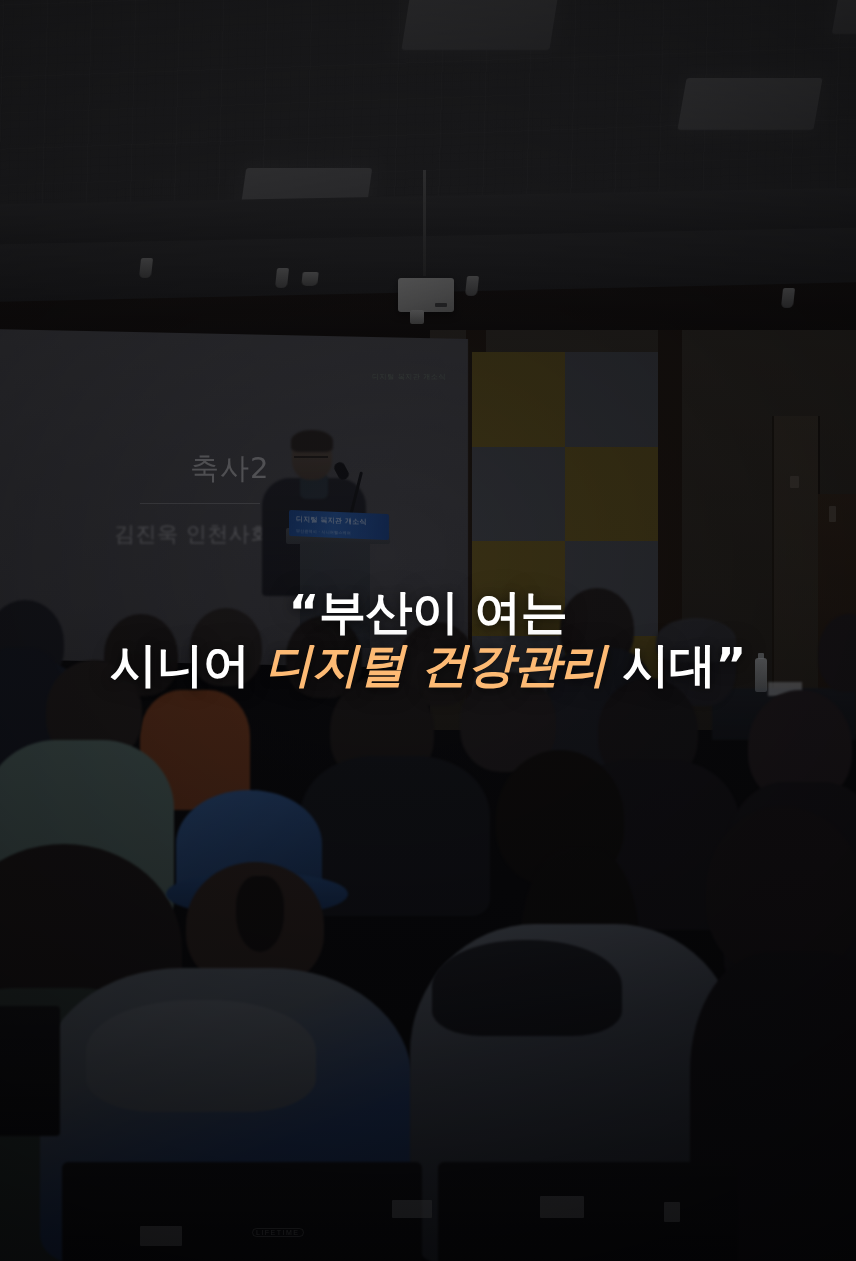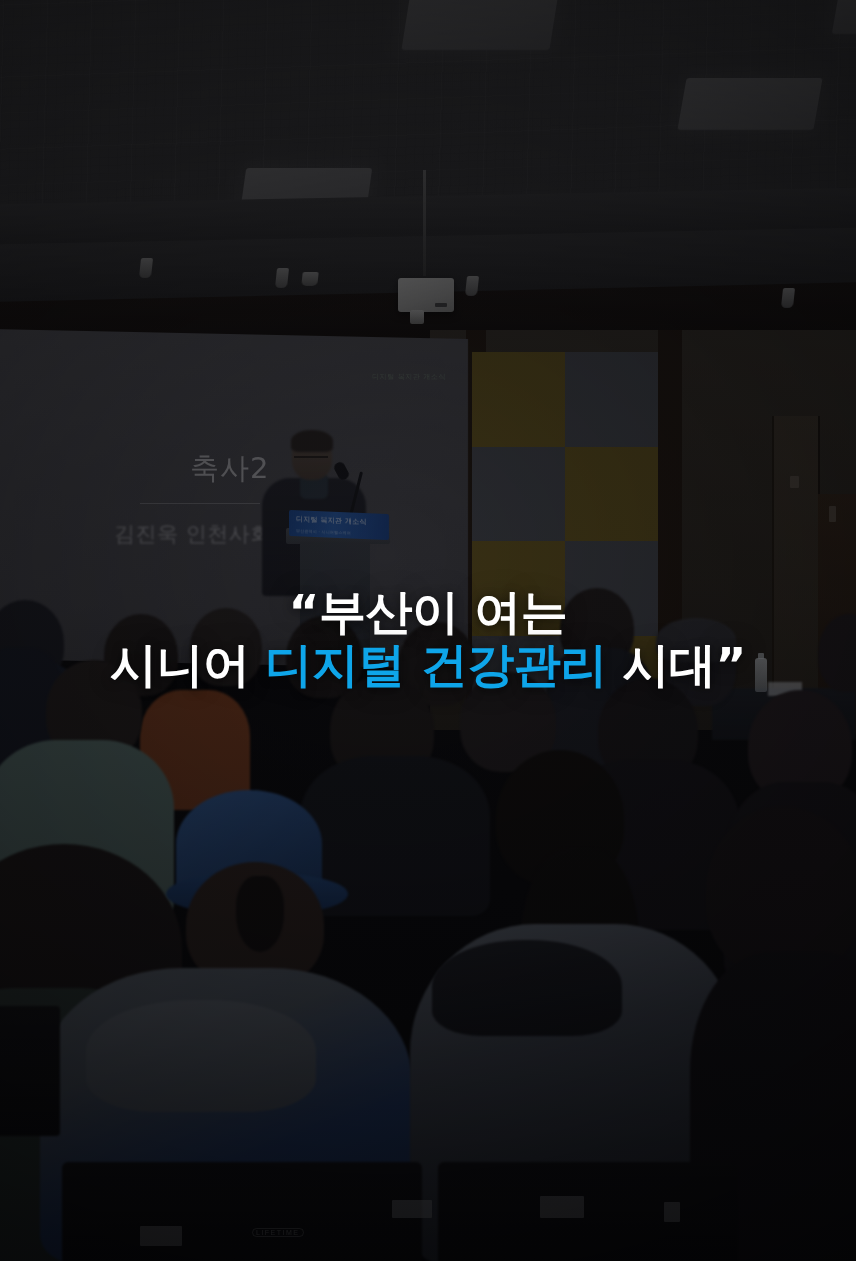--- a/index.html
+++ b/index.html
@@ -390,21 +390,21 @@
     font-size: 47px;
     letter-spacing: -0.5px;
     color: #ffffff;
     text-shadow:
       0 2px 10px rgba(0,0,0,0.55),
       0 0 26px rgba(0,0,0,0.40);
     pointer-events: none;
     white-space: nowrap;
   }
   #caption .line { display: block; }
-  #caption .hl { color: #0ea5e9; }
+  #caption .hl { color: #fdba74; font-style: italic; }
 </style>
 </head>
 <body>
 
 <div id="stage">
 
   <div id="photo">
 
     <div class="ceiling">
       <div class="ceiling-fine"></div>

